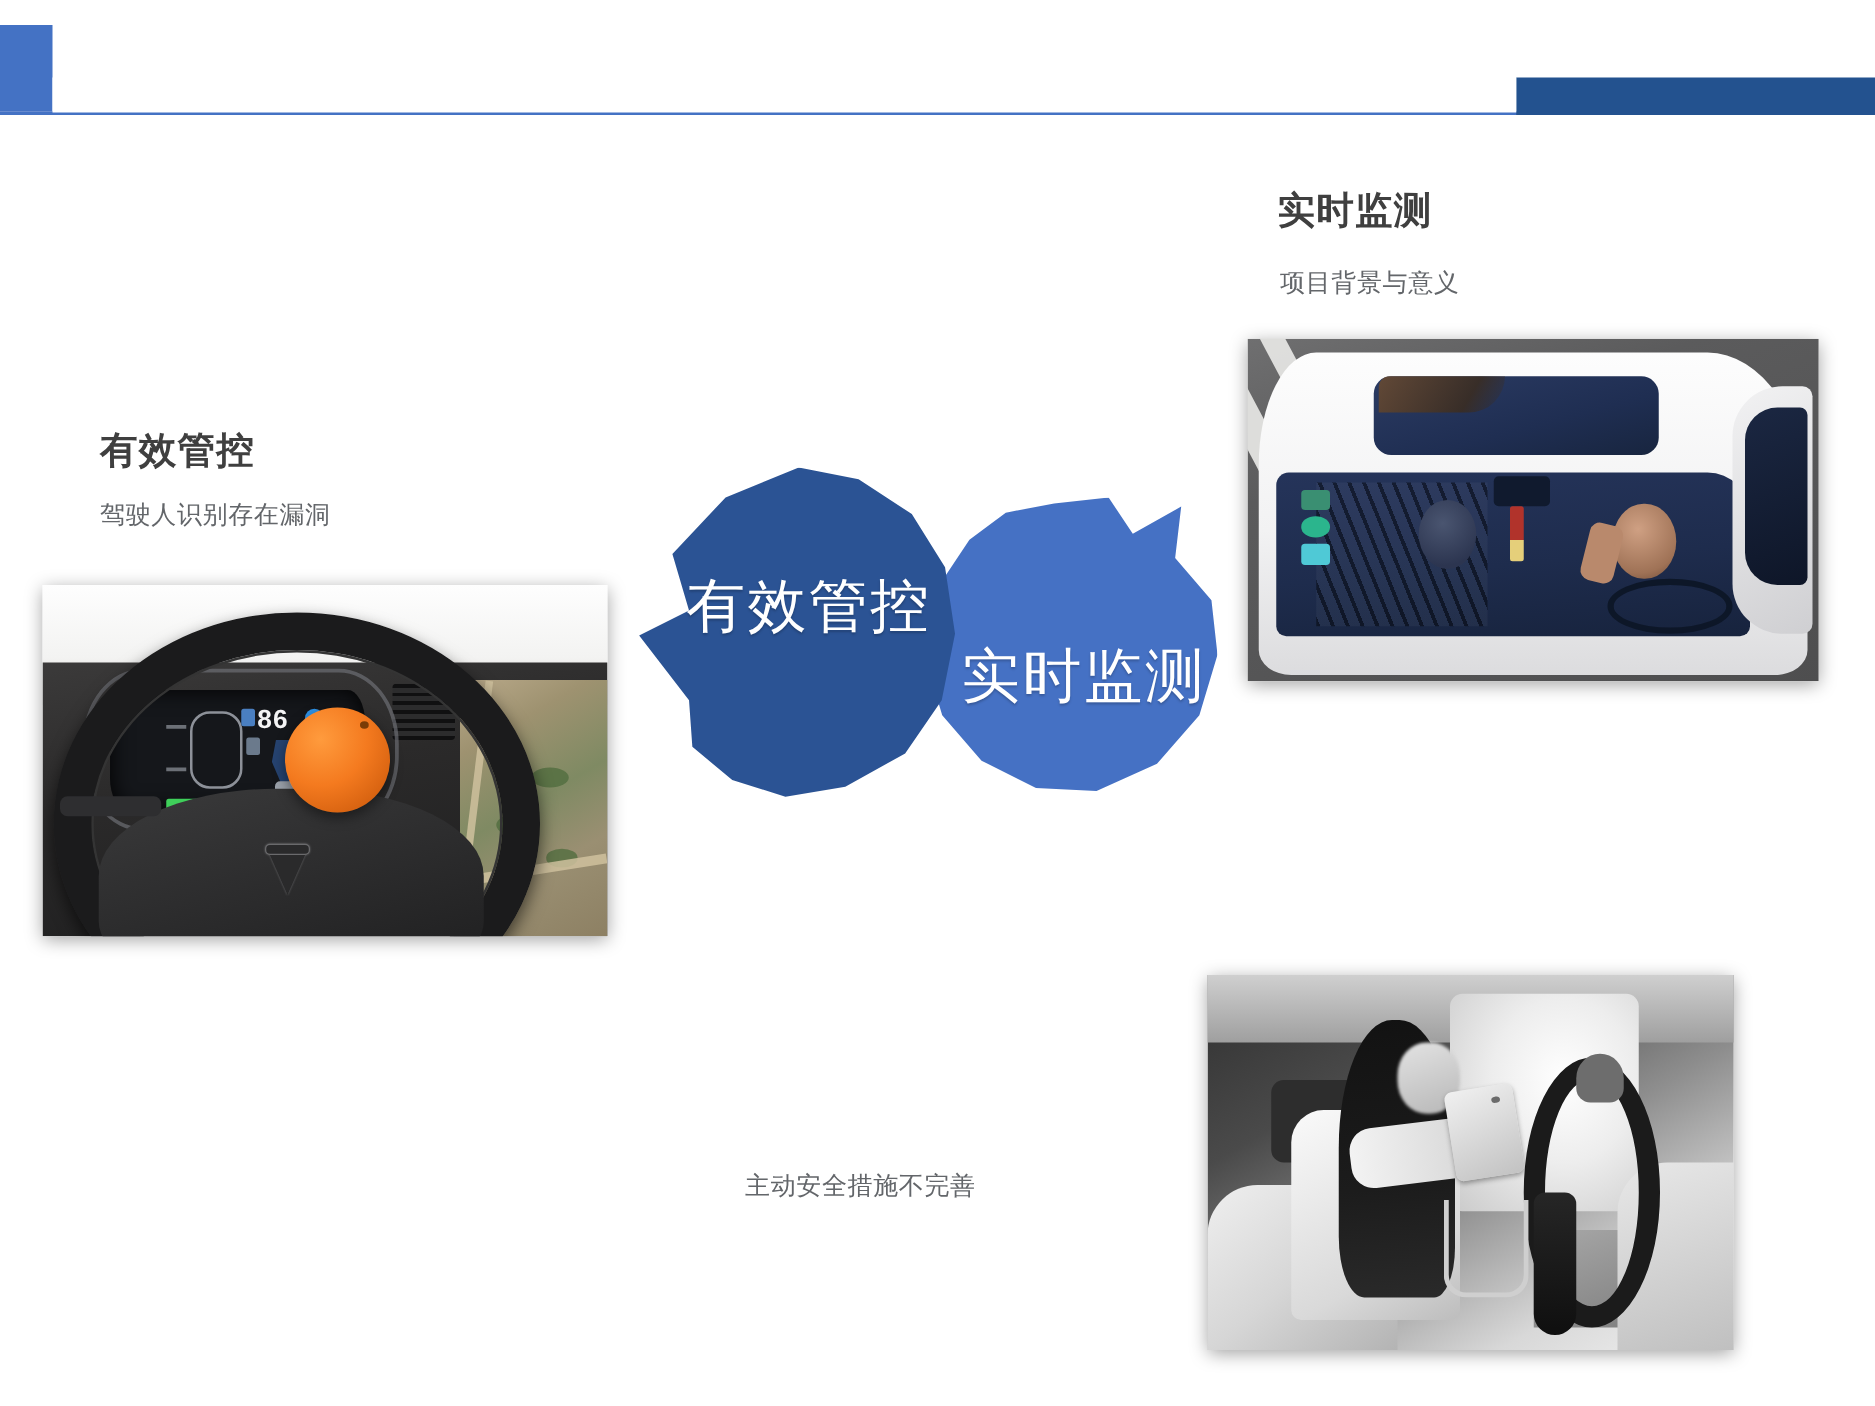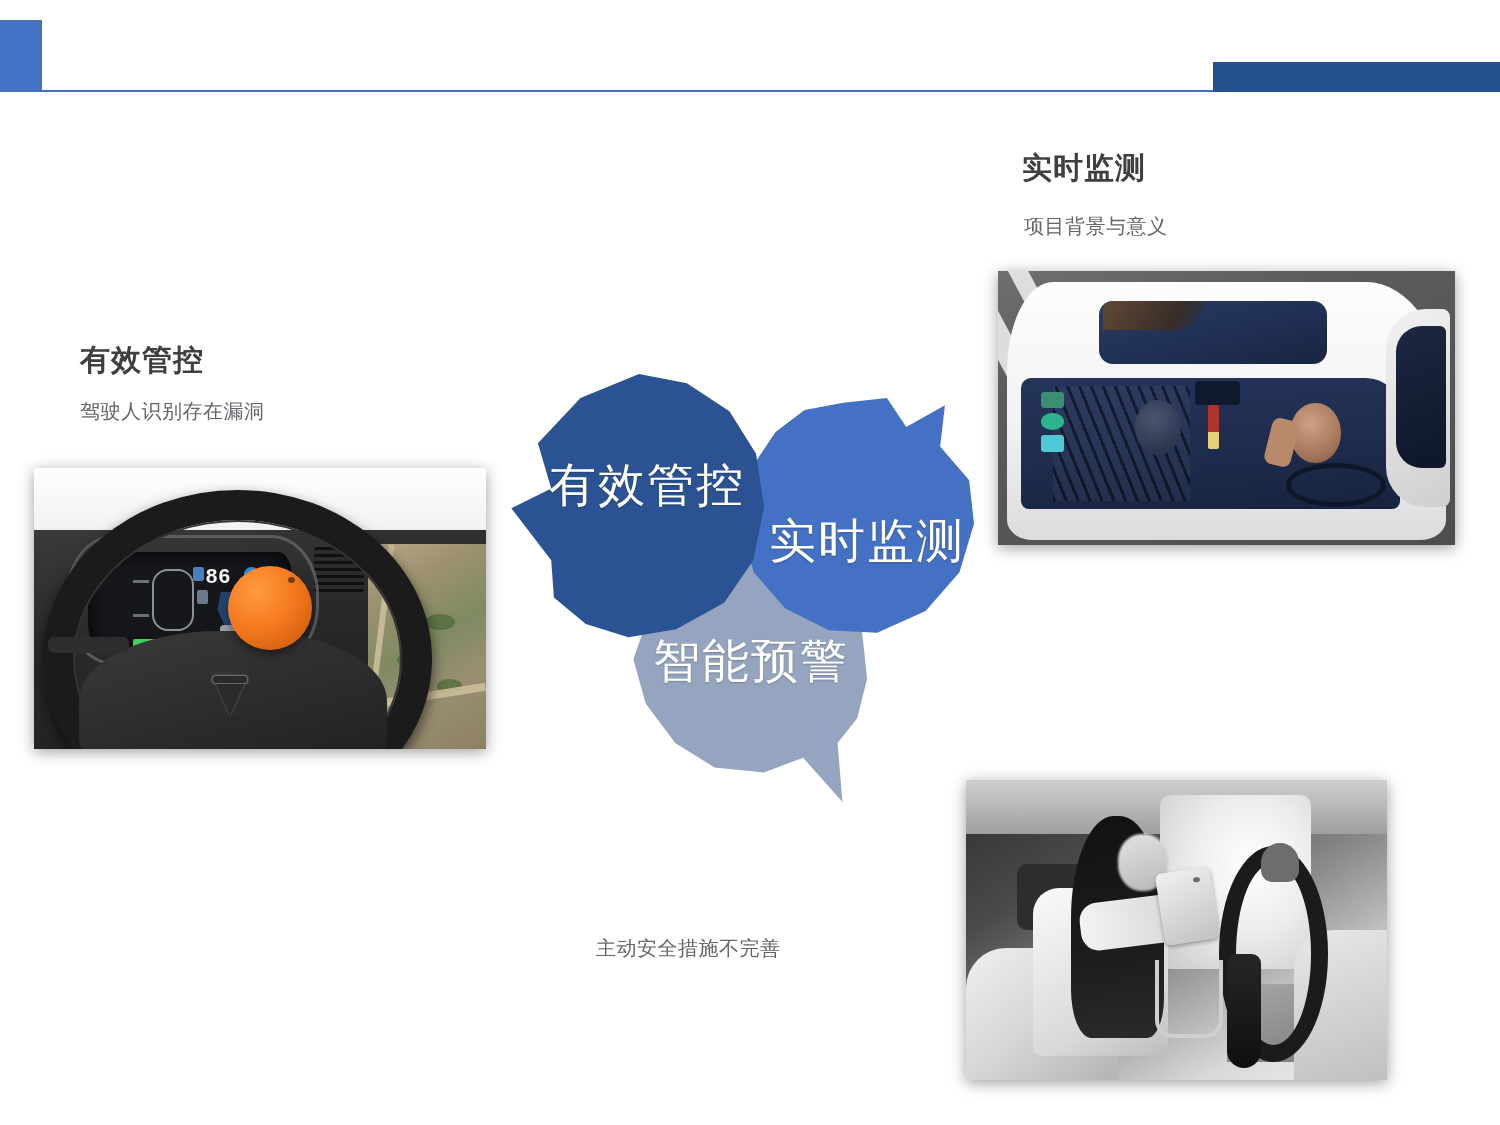--- a/index.html
+++ b/index.html
@@ -500,23 +500,20 @@
       <div class="b-shirt"></div>
       <div class="b-hair"></div>
       <div class="b-face"></div>
       <div class="b-arm"></div>
       <div class="b-phone"></div>
       <div class="b-handR"></div>
       <div class="b-bag"></div>
     </div>
   </div>
 
-  <div class="bubble" id="bubble-warn">
-    <span class="btxt">智能预警</span>
-  </div>
 
   <div class="bubble" id="bubble-monitor">
     <span class="btxt">实时监测</span>
   </div>
 
   <div class="bubble" id="bubble-control">
     <span class="btxt">有效管控</span>
   </div>
 
 </div>

